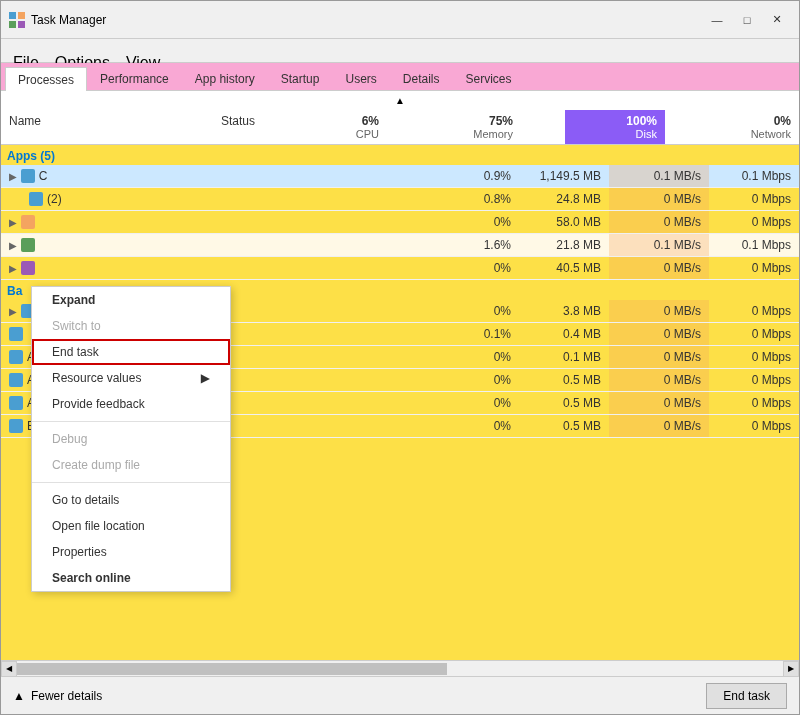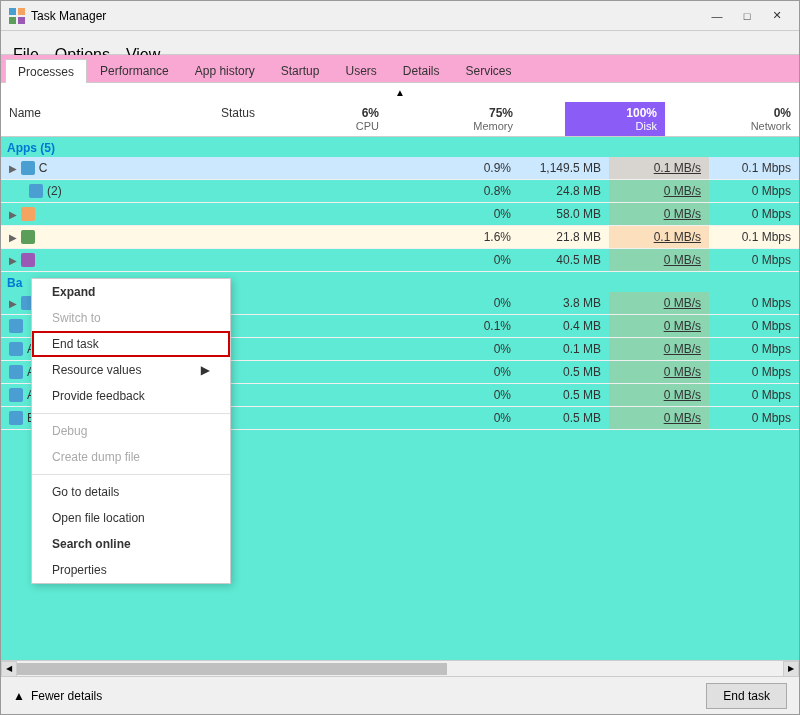--- a/index.html
+++ b/index.html
@@ -22,21 +22,21 @@
       flex-direction: column;
     }
 
     .title-bar {
       background: #f0f0f0;
       border-bottom: 1px solid #ccc;
       display: flex;
       align-items: center;
       justify-content: space-between;
       padding: 6px 8px;
-      height: 30px;
+      height: 38px;
     }
 
     .title-bar-left {
       display: flex;
       align-items: center;
       gap: 6px;
     }
 
     .title-text {
       font-size: 12px;
@@ -169,21 +169,21 @@
 
     .col-percent {
       font-weight: bold;
     }
 
     
     .process-table {
       flex: 1;
       overflow-y: auto;
       overflow-x: hidden;
-      background: #5eead4;
+      background: #fde047;
     }
 
     .section-title {
       color: #0078d4;
       font-weight: bold;
       font-size: 12px;
       padding: 4px 0 2px 6px;
     }
 
     .process-row {
@@ -233,21 +233,20 @@
       flex-shrink: 0;
     }
 
     .process-icon.orange { background: #f4a460; }
     .process-icon.blue { background: #4a9ed1; }
     .process-icon.green { background: #5a9e5a; }
     .process-icon.purple { background: #9b59b6; }
 
     .disk-cell {
       background: rgba(244, 164, 96, 0.3);
-      text-decoration: underline;
     }
 
     
     .process-table::-webkit-scrollbar {
       width: 16px;
     }
 
     .process-table::-webkit-scrollbar-track {
       background: #f0f0f0;
     }
@@ -595,22 +594,22 @@
         <span>Resource values</span>
         <span>▶</span>
       </div>
       <div class="ctx-item">Provide feedback</div>
       <div class="ctx-separator"></div>
       <div class="ctx-item disabled">Debug</div>
       <div class="ctx-item disabled">Create dump file</div>
       <div class="ctx-separator"></div>
       <div class="ctx-item">Go to details</div>
       <div class="ctx-item">Open file location</div>
+      <div class="ctx-item">Properties</div>
       <div class="ctx-item bold">Search online</div>
-      <div class="ctx-item">Properties</div>
     </div>
 
   </div>
 
   <div class="bottom-bar">
     <div class="fewer-details">
       <span>▲</span>
       <span>Fewer details</span>
     </div>
     <button class="end-task-btn">End task</button>

